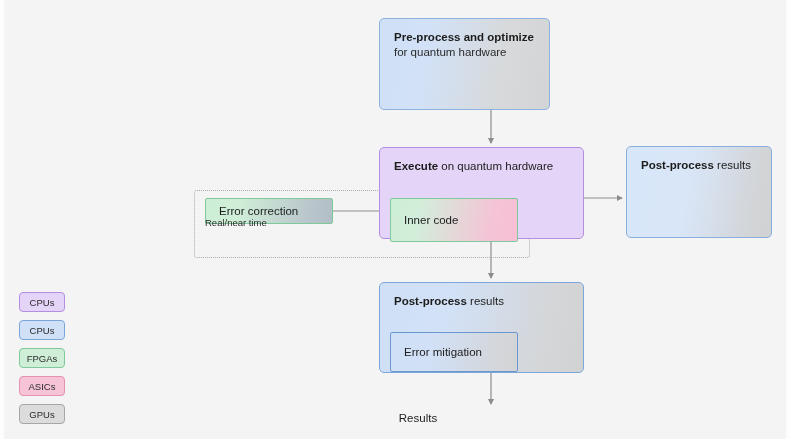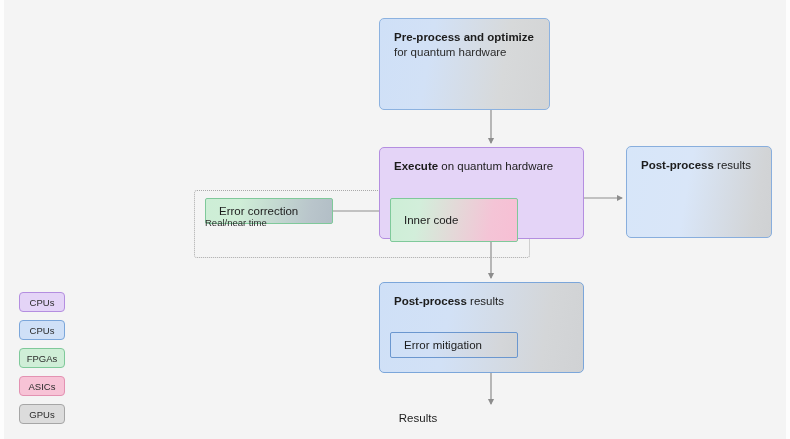--- a/index.html
+++ b/index.html
@@ -108,21 +108,21 @@
     left: 201px; top: 198px; width: 128px; height: 26px;
     background: linear-gradient(100deg, #cdeed6 0%, #cfeed7 26%, #b9c5cb 82%, #b2bec6 100%);
     border: 1px solid #7fc99a;
   }
   #pill-inner-code {
     left: 386px; top: 198px; width: 128px; height: 44px;
     background: linear-gradient(100deg, #cdeed6 0%, #d2eeda 22%, #f4c4d6 78%, #f7bfd4 100%);
     border: 1px solid #7fc99a;
   }
   #pill-error-mitigation {
-    left: 386px; top: 332px; width: 128px; height: 26px;
+    left: 386px; top: 332px; width: 128px; height: 40px;
     background: linear-gradient(100deg, #cfe0f7 0%, #d1e0f6 32%, #d4d6d9 86%, #d1d3d5 100%);
     border: 1px solid #6b97cf;
     text-align: center;
   }
 
   
   #group-realtime {
     position: absolute;
     left: 190px; top: 190px; width: 336px; height: 68px;
     box-sizing: border-box;

